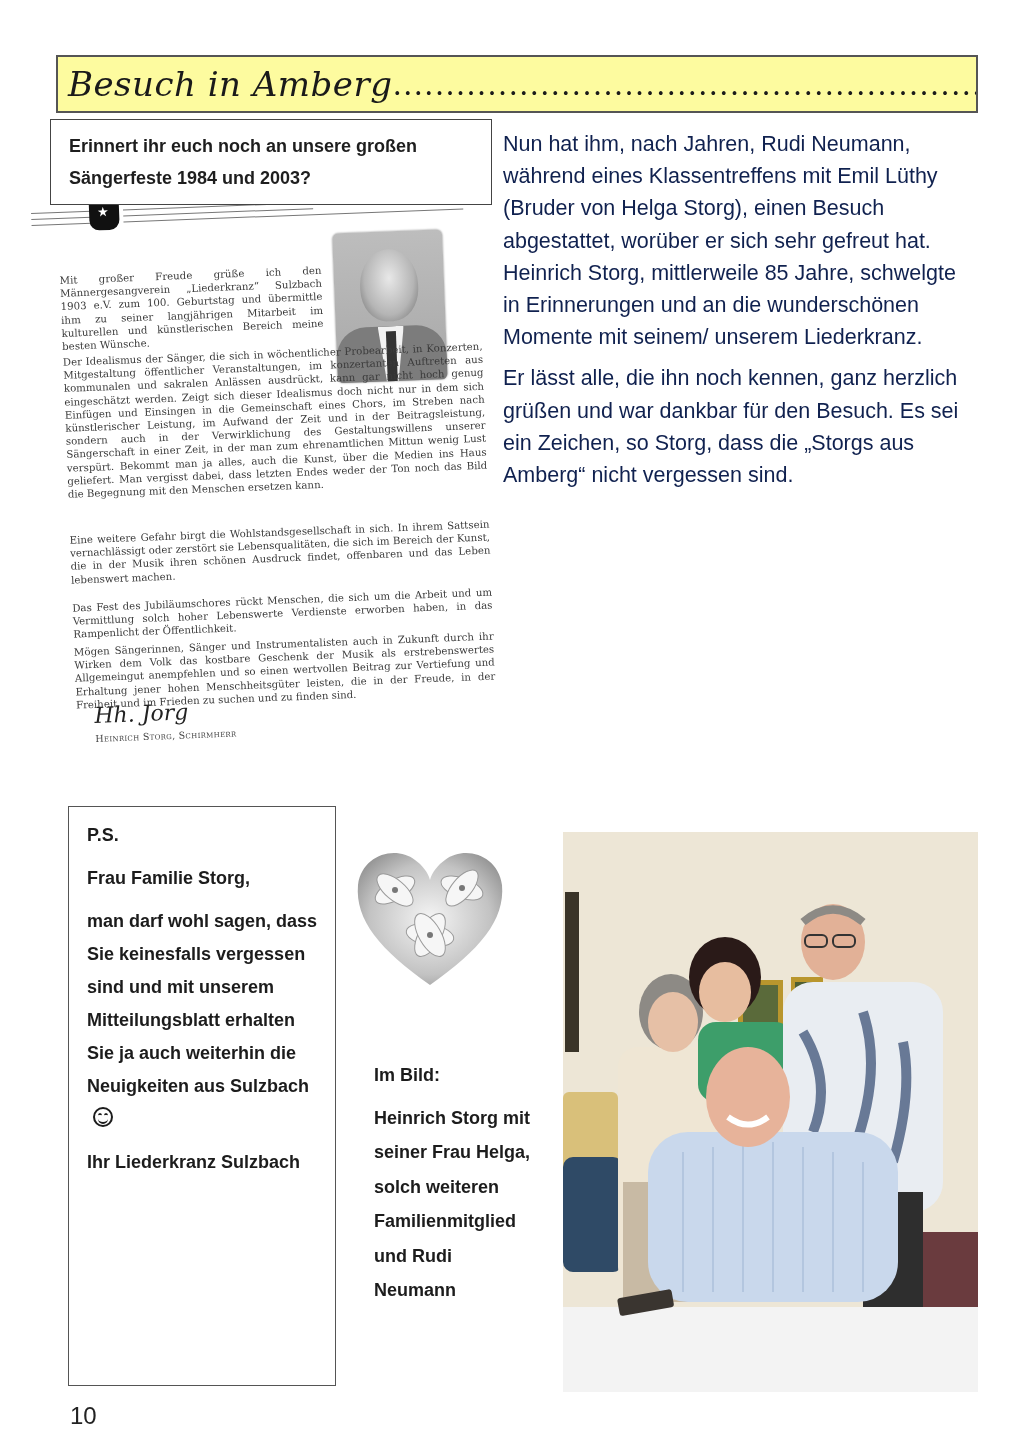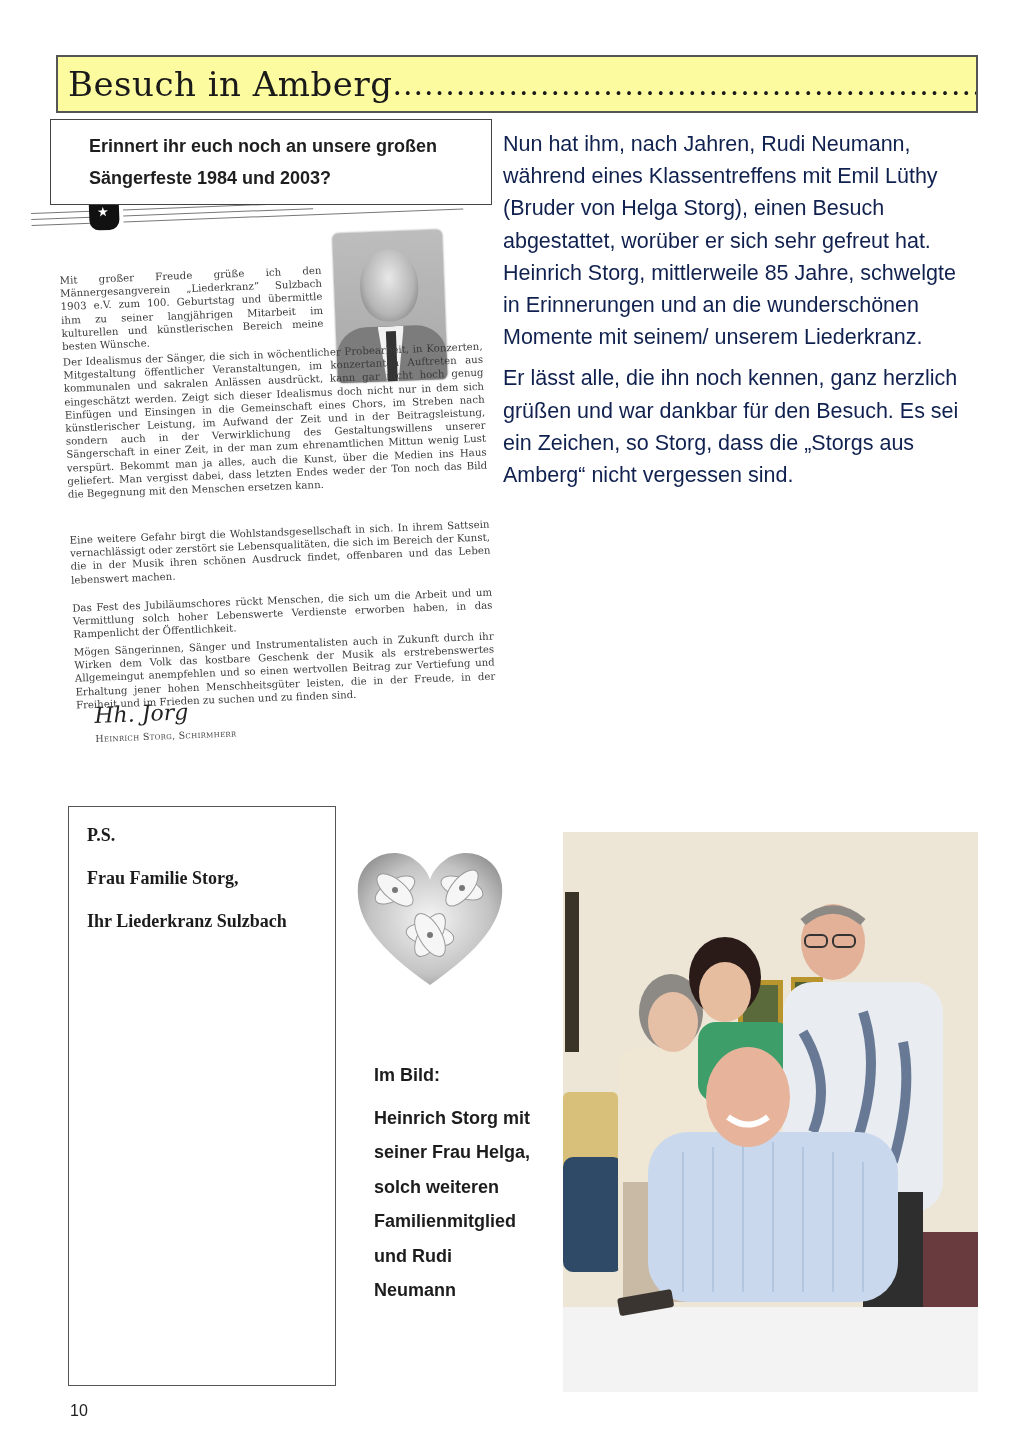--- a/index.html
+++ b/index.html
@@ -4,30 +4,30 @@
   <style>
     html, body { margin: 0; padding: 0; background: #ffffff; }
     body { width: 1024px; height: 1453px; position: relative; overflow: hidden; font-family: "Liberation Sans", sans-serif; }
 
     .title-box {
       position: absolute; left: 56px; top: 55px; width: 922px; height: 58px;
       background: #fdfb9f; border: 2px solid #555; box-sizing: border-box;
       display: flex; align-items: center; padding-left: 10px; overflow: hidden;
     }
     .title-text {
-      font-family: "DejaVu Serif", serif; font-size: 34px; color: #1a1a1a; white-space: nowrap; letter-spacing: 0.5px;
+      font-family: "DejaVu Serif", serif; font-style: italic; font-size: 34px; color: #1a1a1a; white-space: nowrap; letter-spacing: 0.5px;
     }
     .title-dots { font-family: "DejaVu Serif", serif; font-size: 30px; color: #1a1a1a; white-space: nowrap; letter-spacing: 1px; }
 
     .question-box {
       position: absolute; left: 50px; top: 119px; width: 442px; height: 86px;
       background: #fff; border: 1.5px solid #444; border-left-width: 1.5px; box-sizing: border-box;
       padding: 10px 0 0 18px; z-index: 3;
     }
-    .question-box .q-line { font-family: "Liberation Sans", sans-serif; font-weight: bold; font-size: 18px; color: #1e1e1e; line-height: 32px; margin-left: 20px; }
+    .question-box .q-line { font-family: "Liberation Sans", sans-serif; font-weight: bold; font-size: 18px; color: #1e1e1e; line-height: 32px; }
 
     
     .scan { position: absolute; left: 30px; top: 185px; width: 465px; height: 600px; transform: rotate(-2.2deg); transform-origin: 0 0; }
     .staff-line { position: absolute; height: 1px; background: #777; }
     .lyre { position: absolute; left: 58px; top: 3px; width: 30px; height: 45px; background: #111; border-radius: 3px 3px 10px 10px; }
     .lyre .strings { position: absolute; left: 5px; top: 4px; width: 20px; height: 14px;
       background: repeating-linear-gradient(90deg, #fff 0 2px, #111 2px 5px); }
     .lyre .star { position: absolute; left: 8px; top: 20px; color: #fff; font-size: 13px; line-height: 14px; }
     .grussworte { position: absolute; left: 315px; top: 10px; font-family: "DejaVu Serif", serif; font-style: italic; font-size: 11px; color: #666; }
     .portrait {
@@ -43,39 +43,39 @@
     .sig-name { position: absolute; left: 44px; top: 550px; font-family: "DejaVu Serif", serif; font-size: 9.5px; color: #444; font-variant: small-caps; letter-spacing: 0.3px; }
 
     
     .right-col { position: absolute; left: 503px; top: 128px; width: 470px; color: #10214f; font-family: "Liberation Sans", sans-serif; font-size: 21.5px; line-height: 32.2px; }
     .right-col p { margin: 0 0 9px 0; }
 
     
     .ps-box {
       position: absolute; left: 68px; top: 806px; width: 268px; height: 580px;
       border: 1.5px solid #555; box-sizing: border-box; padding: 12px 0 0 18px;
-      font-family: Liberation Serif, serif; font-weight: bold; font-size: 18px; color: #1c1c1c;
+      font-family: Liberation Sans, sans-serif; font-weight: bold; font-size: 18px; color: #1c1c1c;
     }
     .ps-box p { margin: 0 0 10px 0; line-height: 33px; }
     .smiley { display: inline-block; width: 20px; height: 20px; border: 2px solid #1c1c1c; border-radius: 50%; box-sizing: border-box; position: relative; vertical-align: -2px; margin-left: 6px; }
     .smiley::before { content: ""; position: absolute; left: 3px; top: 4px; width: 4px; height: 3px; border-top: 2px solid #1c1c1c; border-radius: 50% 50% 0 0; }
     .smiley::after { content: ""; position: absolute; left: 3px; top: 8px; width: 10px; height: 5px; border-bottom: 2px solid #1c1c1c; border-radius: 0 0 8px 8px; }
     .smiley .eye2 { position: absolute; left: 9px; top: 4px; width: 4px; height: 3px; border-top: 2px solid #1c1c1c; border-radius: 50% 50% 0 0; }
 
     
     .heart { position: absolute; left: 350px; top: 840px; width: 160px; height: 150px; }
 
     
     .caption { position: absolute; left: 374px; top: 1058px; width: 180px; font-family: "Liberation Sans", sans-serif; font-weight: bold; font-size: 18px; color: #1c1c1c; }
     .caption p { margin: 0 16px 8px 0; line-height: 34.5px; }
 
     
     .photo { position: absolute; left: 563px; top: 832px; width: 415px; height: 560px; overflow: hidden; background: linear-gradient(180deg, #efe9dc 0%, #ece4d2 60%, #d9cdb6 100%); }
 
-    .page-number { position: absolute; left: 70px; top: 1402px; font-family: "Liberation Sans", sans-serif; font-size: 16px; color: #222; }
+    .page-number { position: absolute; left: 70px; top: 1402px; font-family: "Liberation Sans", sans-serif; font-size: 24px; color: #222; }
   </style>
 </head>
 <body>
 
 <div class="title-box">
   <span class="title-text">Besuch in Amberg</span>
   <span class="title-dots">........................................................</span>
 </div>
 
 <div class="question-box">
@@ -116,20 +116,21 @@
 </div>
 
 <div class="right-col">
   <p>Nun hat ihm, nach Jahren, Rudi Neumann, während eines Klassentreffens mit Emil Lüthy (Bruder von Helga Storg), einen Besuch abgestattet, worüber er sich sehr gefreut hat. Heinrich Storg, mittlerweile 85 Jahre, schwelgte in Erinnerungen und an die wunderschönen Momente mit seinem/ unserem Liederkranz.</p>
   <p>Er lässt alle, die ihn noch kennen, ganz herzlich grüßen und war dankbar für den Besuch. Es sei ein Zeichen, so Storg, dass die „Storgs aus Amberg“ nicht vergessen sind.</p>
 </div>
 
 <div class="ps-box">
   <p>P.S.</p>
   <p>Frau Familie Storg,</p>
+  <p style="width:235px;"><span>man darf wohl sagen, dass Sie keinesfalls vergessen sind und mit unserem Mitteilungsblatt erhalten Sie ja  auch weiterhin die Neuigkeiten aus Sulzbach</span><span class="smiley"><span class="eye2"></span></span></p>
   <p>Ihr Liederkranz Sulzbach</p>
 </div>
 
 <svg class="heart" viewBox="0 0 160 150">
   <defs>
     <radialGradient id="pg" cx="50%" cy="50%" r="60%">
       <stop offset="0%" stop-color="#f4f4f4"></stop>
       <stop offset="70%" stop-color="#bcbcbc"></stop>
       <stop offset="100%" stop-color="#8a8a8a"></stop>
     </radialGradient>

